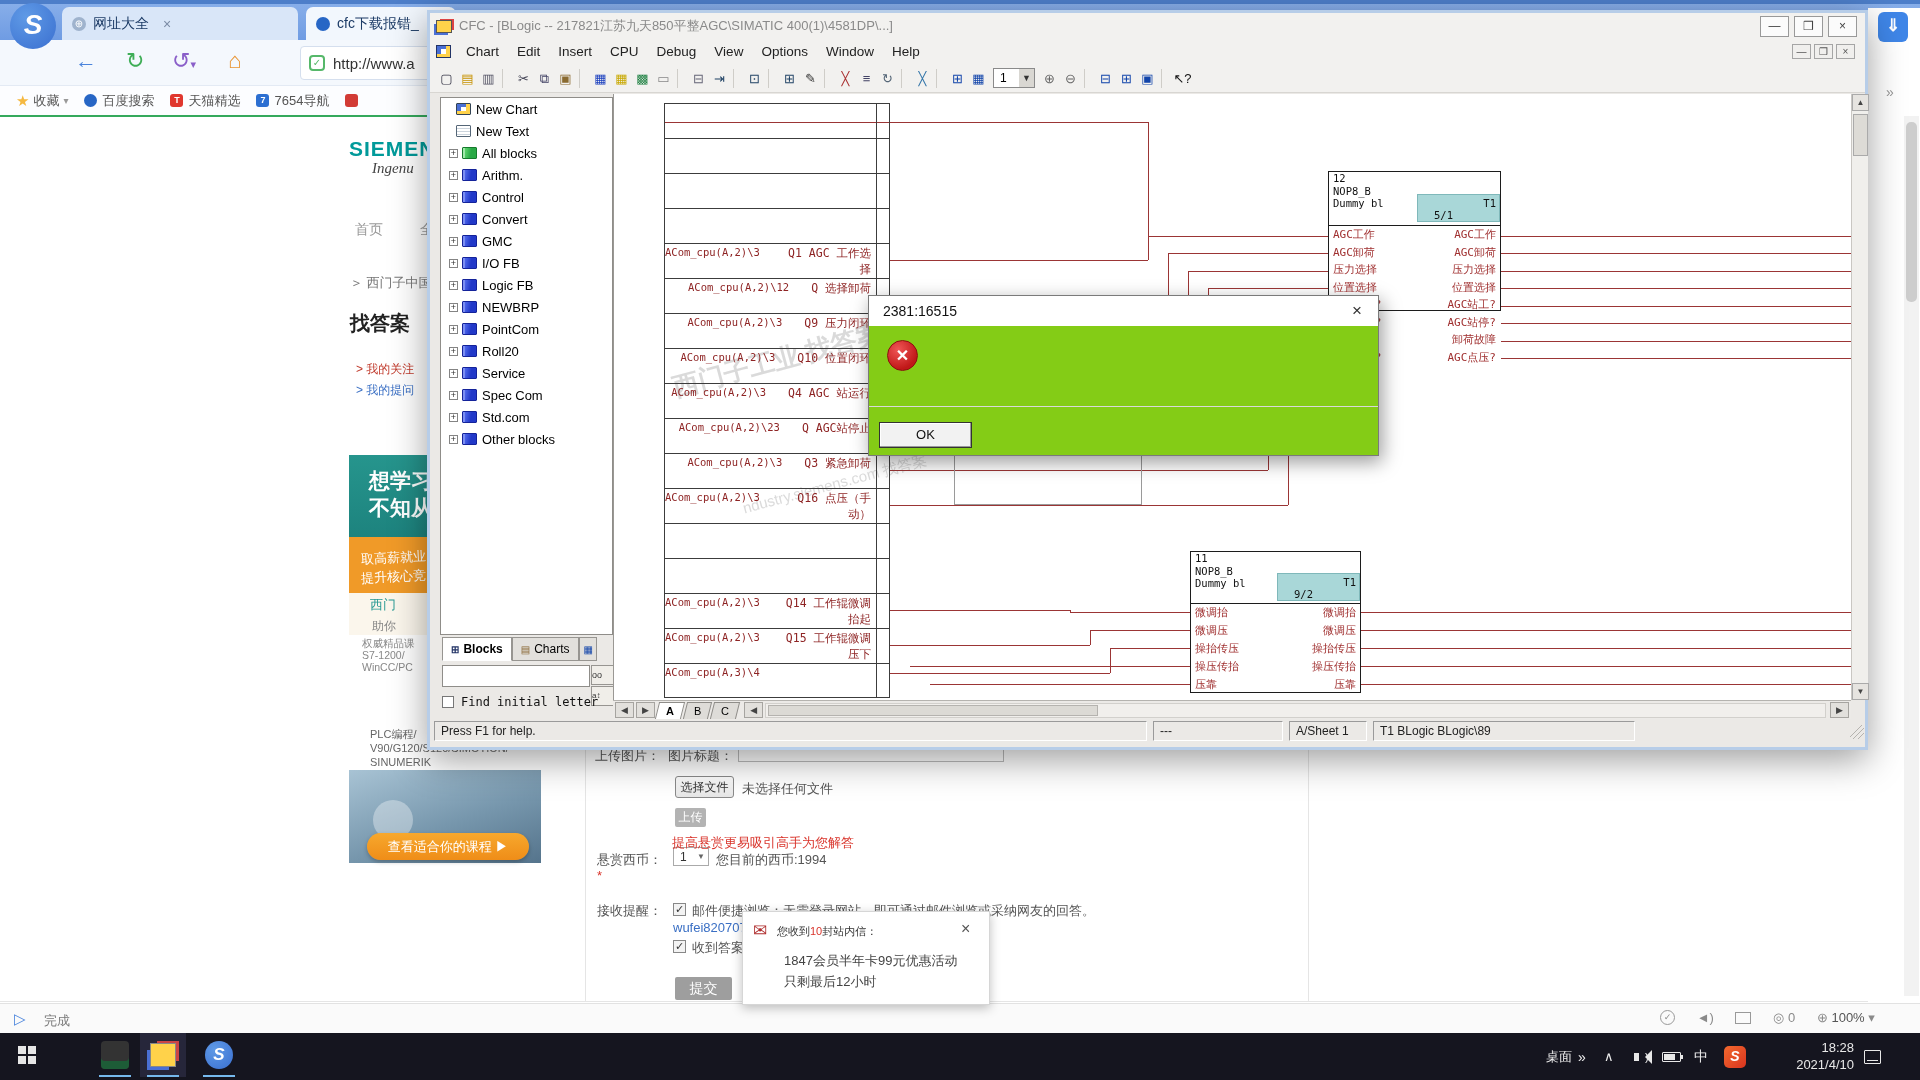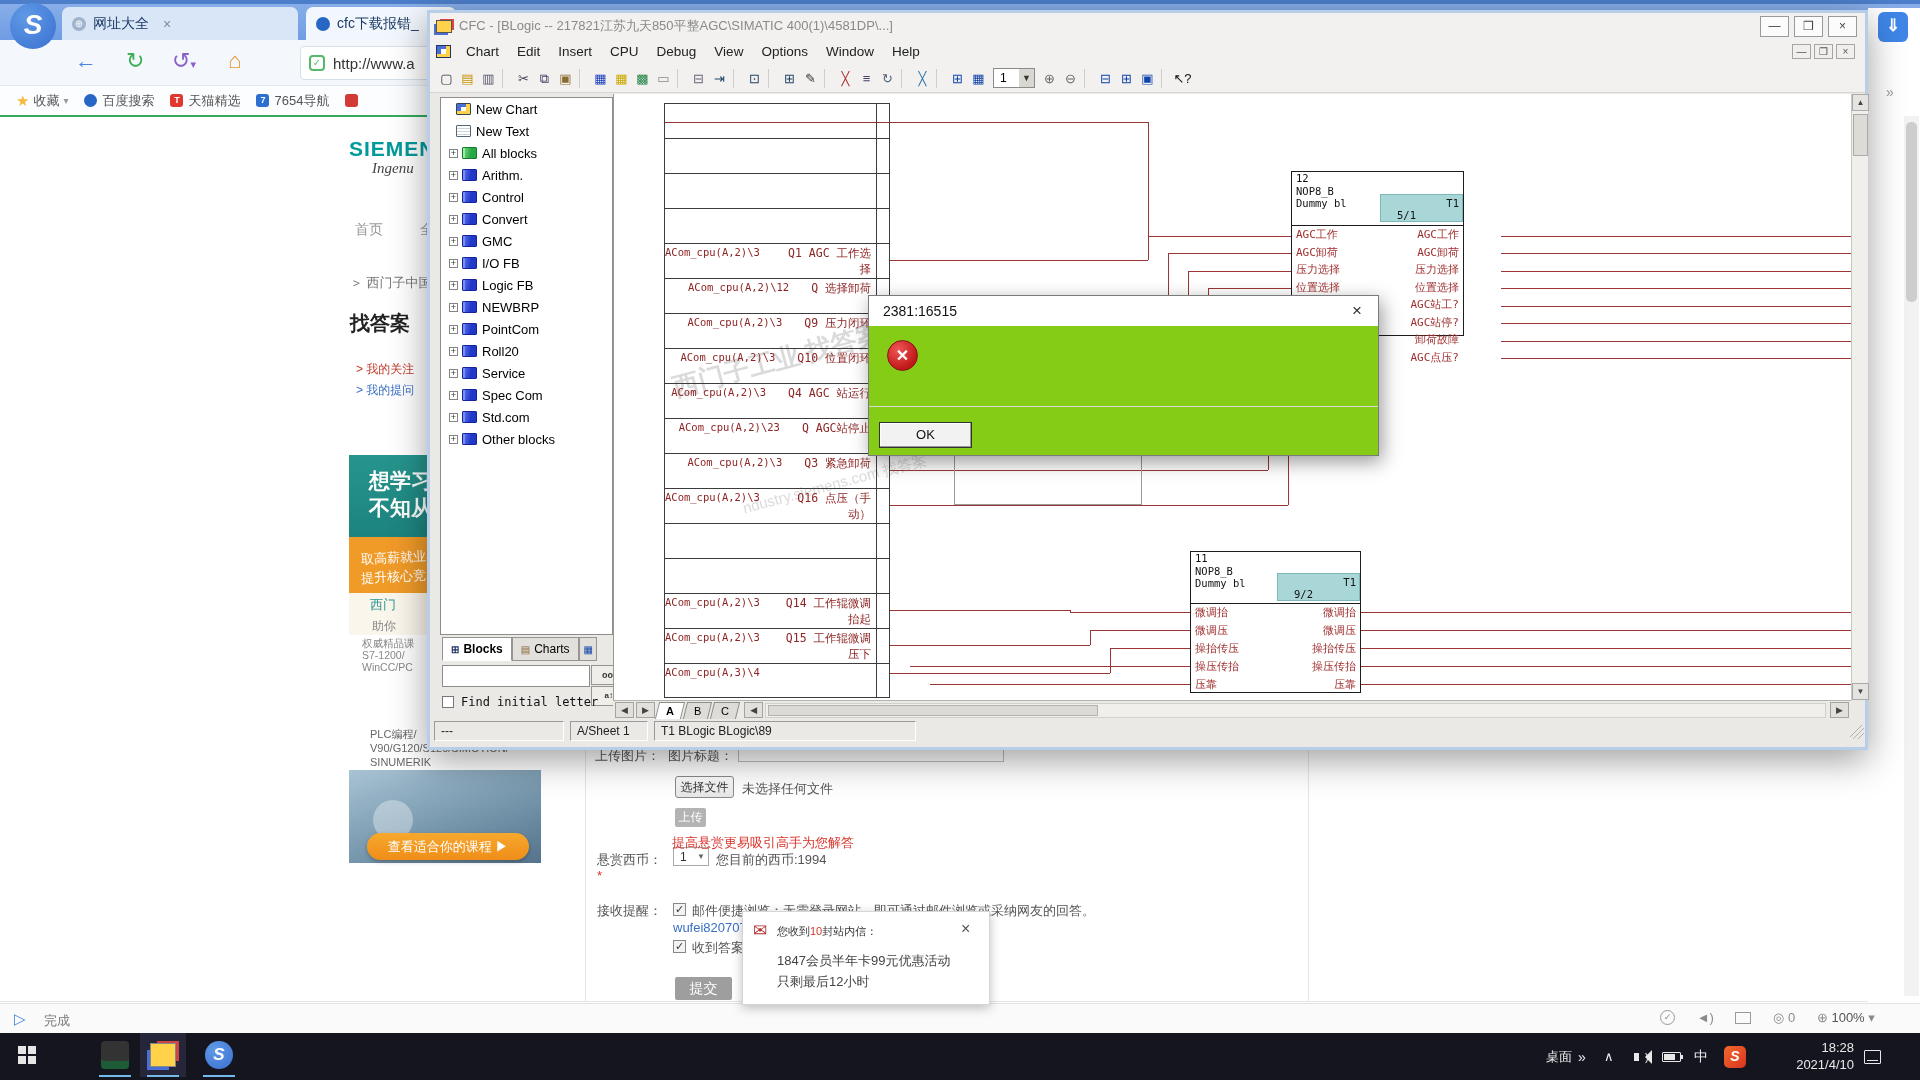--- a/index.html
+++ b/index.html
@@ -60,21 +60,21 @@
   .texp{flex:0 0 auto;width:9px;height:9px;border:1px solid #848484;background:#fff;font-size:9px;line-height:7px;text-align:center;color:#333;margin:0 4px 0 8px}
   .tspace{flex:0 0 auto;width:15px}
   .ticon{flex:0 0 auto;width:15px;height:12px;margin-right:5px;border-radius:1px}
   .book-blue{background:linear-gradient(100deg,#4a63e8 20%,#2138c8 60%);border:1px solid #14239a;box-shadow:inset 2px 0 0 #7c8ef2}
   .book-green{background:linear-gradient(100deg,#58d06a 20%,#28a845 60%);border:1px solid #157a2c;box-shadow:inset 2px 0 0 #9fe8a9}
   .icon-chart{background:#fff;border:1px solid #345;box-shadow:inset -4px -3px 0 #ffd24a,inset 4px 3px 0 #4a6fd4}
   .icon-text{background:repeating-linear-gradient(#fff,#fff 2px,#9ab 3px);border:1px solid #567}
   #ptabs{position:absolute;left:12px;top:624px;height:24px;display:flex;font-size:12px}
   .ptab{display:flex;align-items:center;padding:0 8px;border:1px solid #979591;height:24px}
   #psearch{position:absolute;left:12px;top:652px;width:148px;height:22px;border:1px solid #8f8d89;background:#fff}
-  .sbtn{position:absolute;width:23px;height:20px;border:1px solid #979591;background:#f0eee9;font-size:9px;font-weight:bold;text-align:right;line-height:18px;color:#333}
+  .sbtn{position:absolute;width:23px;height:20px;border:1px solid #979591;background:#f0eee9;font-size:9px;font-weight:normal;text-align:left;line-height:18px;color:#333}
   #findrow{position:absolute;left:12px;top:682px;display:flex;align-items:center;font-size:12px;color:#111}
   #findbox{width:12px;height:12px;border:1px solid #777;background:#fff;margin-right:7px}
   
   #chart{position:absolute;left:183px;top:81px;width:1238px;height:606px;background:#fff;border-left:1px solid #9a9894}
   #rows{position:absolute;left:234px;top:90px;width:226px;height:595px;border:1px solid #3c3c3c}
   .crow{height:35px;border-bottom:1px solid #3c3c3c;position:relative;display:flex;justify-content:flex-end;padding:1px 0}
   .crow:last-child{border-bottom:none}
   .crow .l1{font-size:10.5px;line-height:15px;color:#8e2424;text-align:right;padding-right:22px}
   .crow .l2{font-size:11.5px;line-height:16px;color:#8e2424;text-align:right;padding-right:18px}
   .crow.cut{justify-content:flex-start}
@@ -234,21 +234,21 @@
   <div class="flabel" style="left:692px;top:902px">邮件便捷浏览：无需登录网站，即可通过邮件浏览或采纳网友的回答。</div>
   <div class="flabel" style="left:673px;top:920px;color:#3a6fc4">wufei820707</div>
   <div class="cbx" style="left:673px;top:940px">✓</div>
   <div class="flabel" style="left:692px;top:939px">收到答案时</div>
   <div class="btn-gray" style="left:675px;top:977px;width:57px;height:23px;font-size:14px;line-height:23px;background:#9e9e9e">提交</div>
 
   <div id="popup">
     <span class="abs" style="left:10px;top:8px;color:#b03030;font-size:17px">✉</span>
     <span class="abs" style="left:34px;top:12px;font-size:11px;color:#333"><span>您收到</span><span style="color:#d9342b">10</span><span>封站内信：</span></span>
     <span class="abs" style="left:218px;top:8px;font-size:16px;color:#555">×</span>
-    <div class="abs" style="left:34px;top:38px;width:176px;font-size:13px;color:#444;line-height:21px">1847会员半年卡99元优惠活动只剩最后12小时</div>
+    <div class="abs" style="left:41px;top:38px;width:176px;font-size:13px;color:#444;line-height:21px">1847会员半年卡99元优惠活动只剩最后12小时</div>
   </div>
 
   <div id="bstatus">
     <span class="abs" style="left:14px;top:6px;color:#4a84dc;font-size:15px">▷</span>
     <span class="abs" style="left:44px;top:8px">完成</span>
     <span class="abs" style="left:1660px;top:5px">
       <span class="sic" style="width:15px;height:15px;border:1px solid #999;border-radius:50%;display:inline-block;font-size:9px;text-align:center;line-height:13px">✓</span>
       <span class="sic">◄)</span>
       <span class="sic" style="width:16px;height:12px;border:1px solid #999;display:inline-block"></span>
       <span class="sic">◎ <span>0</span></span>
@@ -546,21 +546,21 @@
       <div class="crow">
         <div class="l1">ACom_cpu(A,2)\3</div>
         <div class="l2">Q15 工作辊微调压下</div>
       </div>
       <div class="crow cut">
         <div class="l1">ACom_cpu(A,3)\4</div>
       </div>
     </div>
   <div id="selbox"></div>
 
-  <div class="blk mono" style="left:861px;top:158px;width:173px;height:165px">
+  <div class="blk mono" style="left:898px;top:158px;width:173px;height:140px">
     <div class="hd" style="height:54px">
       <div class="ln">12</div>
       <div class="ln">NOP8_B</div>
       <div class="ln">Dummy bl</div>
       <div class="teal" style="left:88px;top:22px;width:83px;height:28px">
         <span class="t1">T1</span>
           <span class="sh">5/1</span>
       </div>
     </div>
     <div class="pincol" style="left:0;top:54px">
@@ -624,20 +624,21 @@
         <span class="stab"><span>B</span></span>
         <span class="stab"><span>C</span></span>
       </span>
     <span class="sarr" style="margin-left:6px">◀</span>
     <div id="strack">
         <div id="sthumb"></div>
       </div>
     <span class="sarr" style="margin-right:2px">▶</span>
   </div>
   <div id="cfcstatus">
+    <span class="sseg" style="width:713px">Press F1 for help.</span>
     <span class="sseg" style="width:130px">---</span>
     <span class="sseg" style="width:78px">A/Sheet 1</span>
     <span class="sseg" style="width:262px">T1  BLogic  BLogic\89</span>
     <span id="grip"></span>
   </div>
 </div>
 
 <div id="dlg">
   <div id="dlg-title">
     <span style="padding-left:14px">2381:16515</span>

